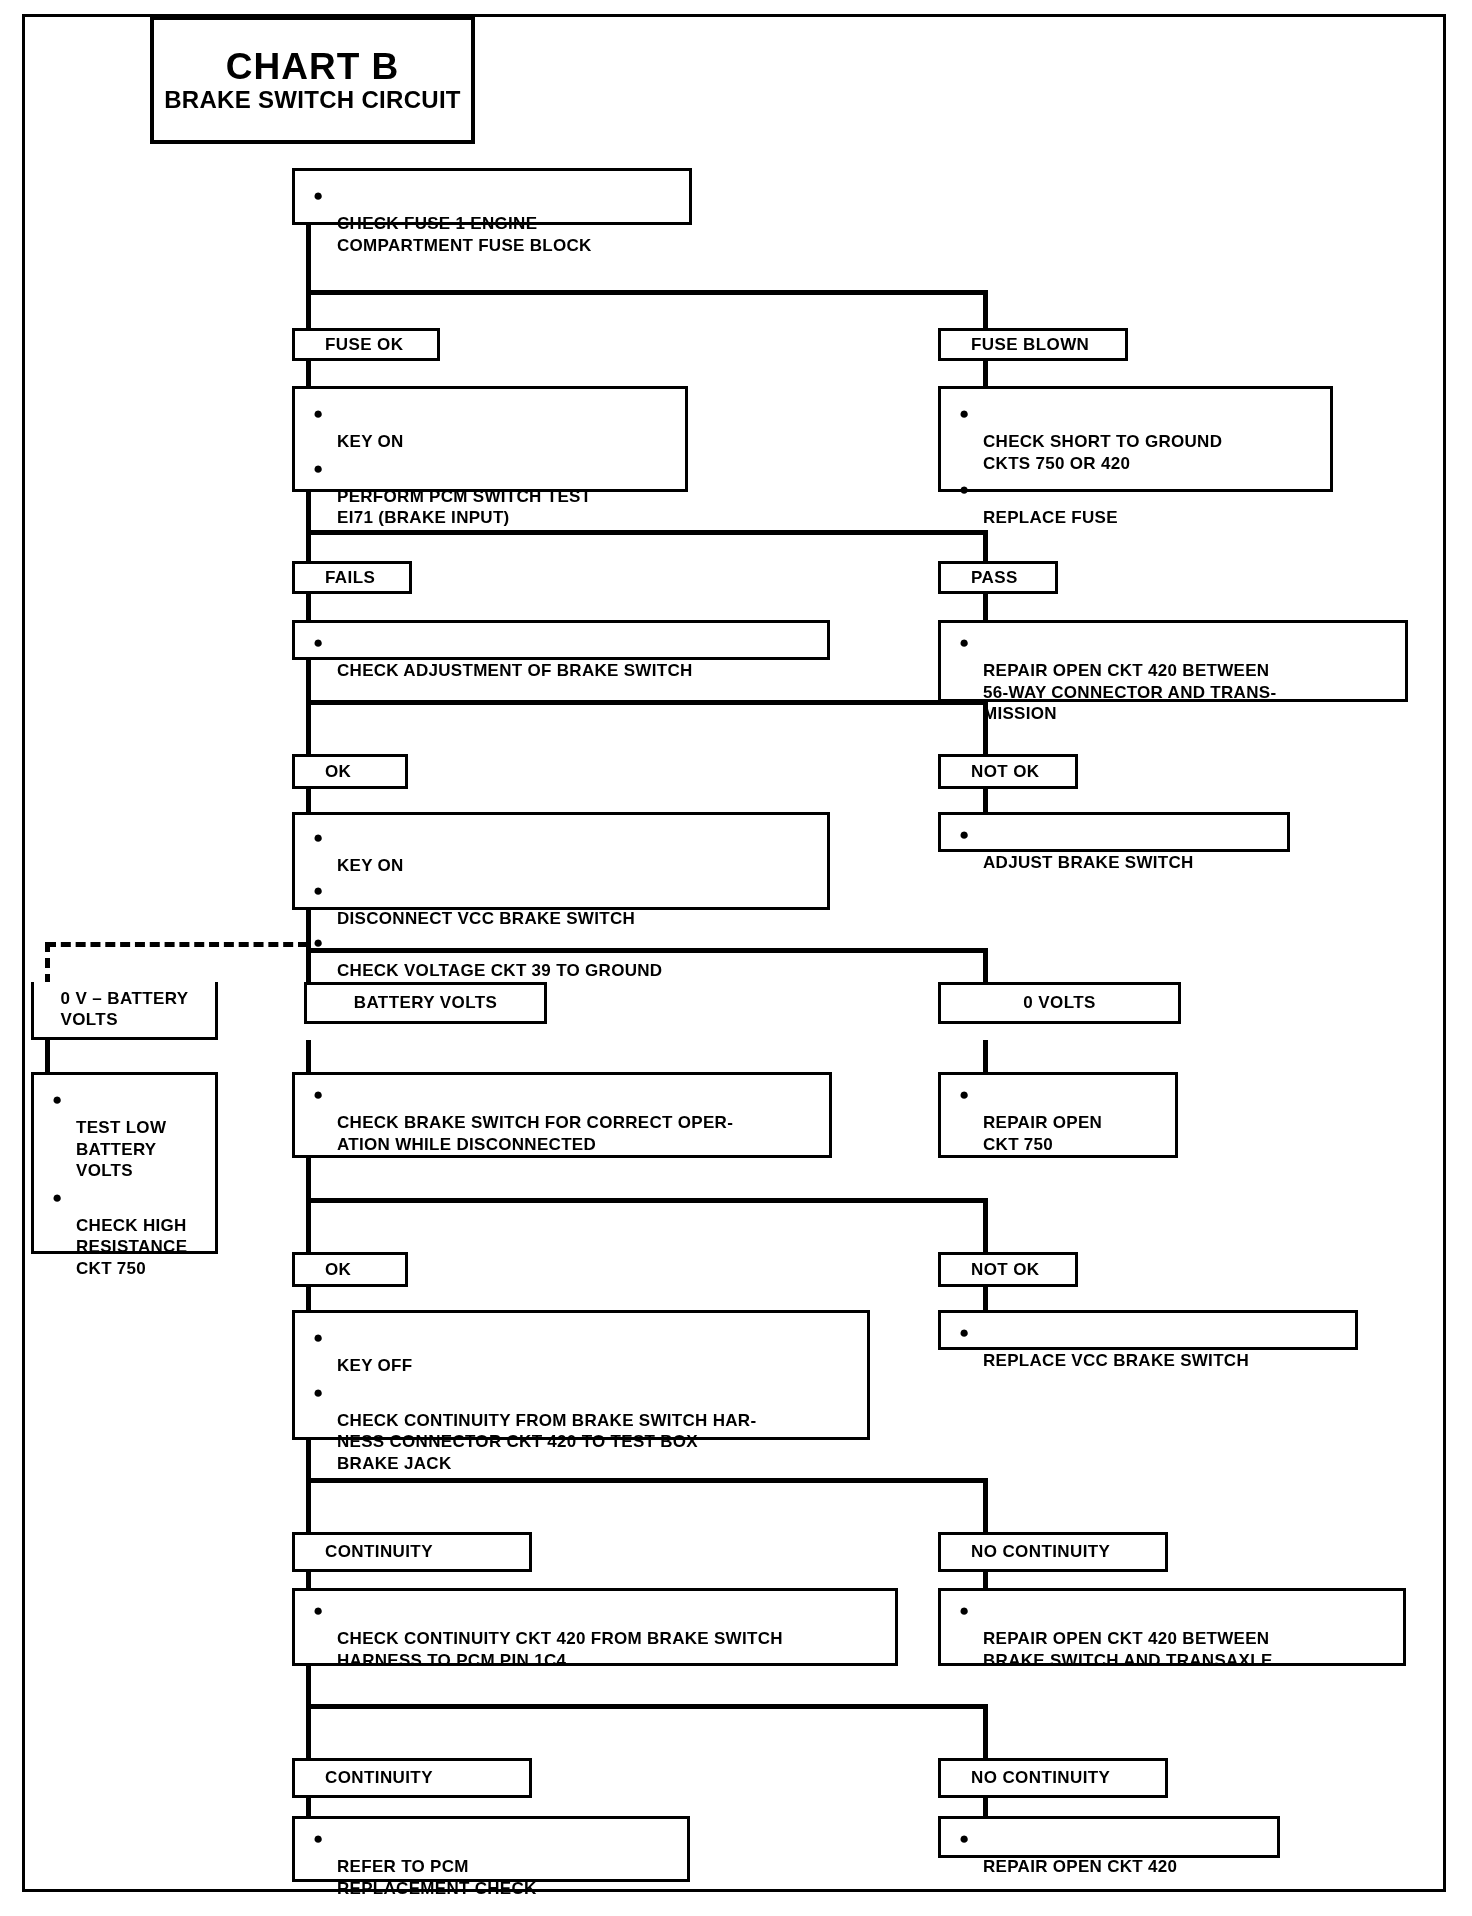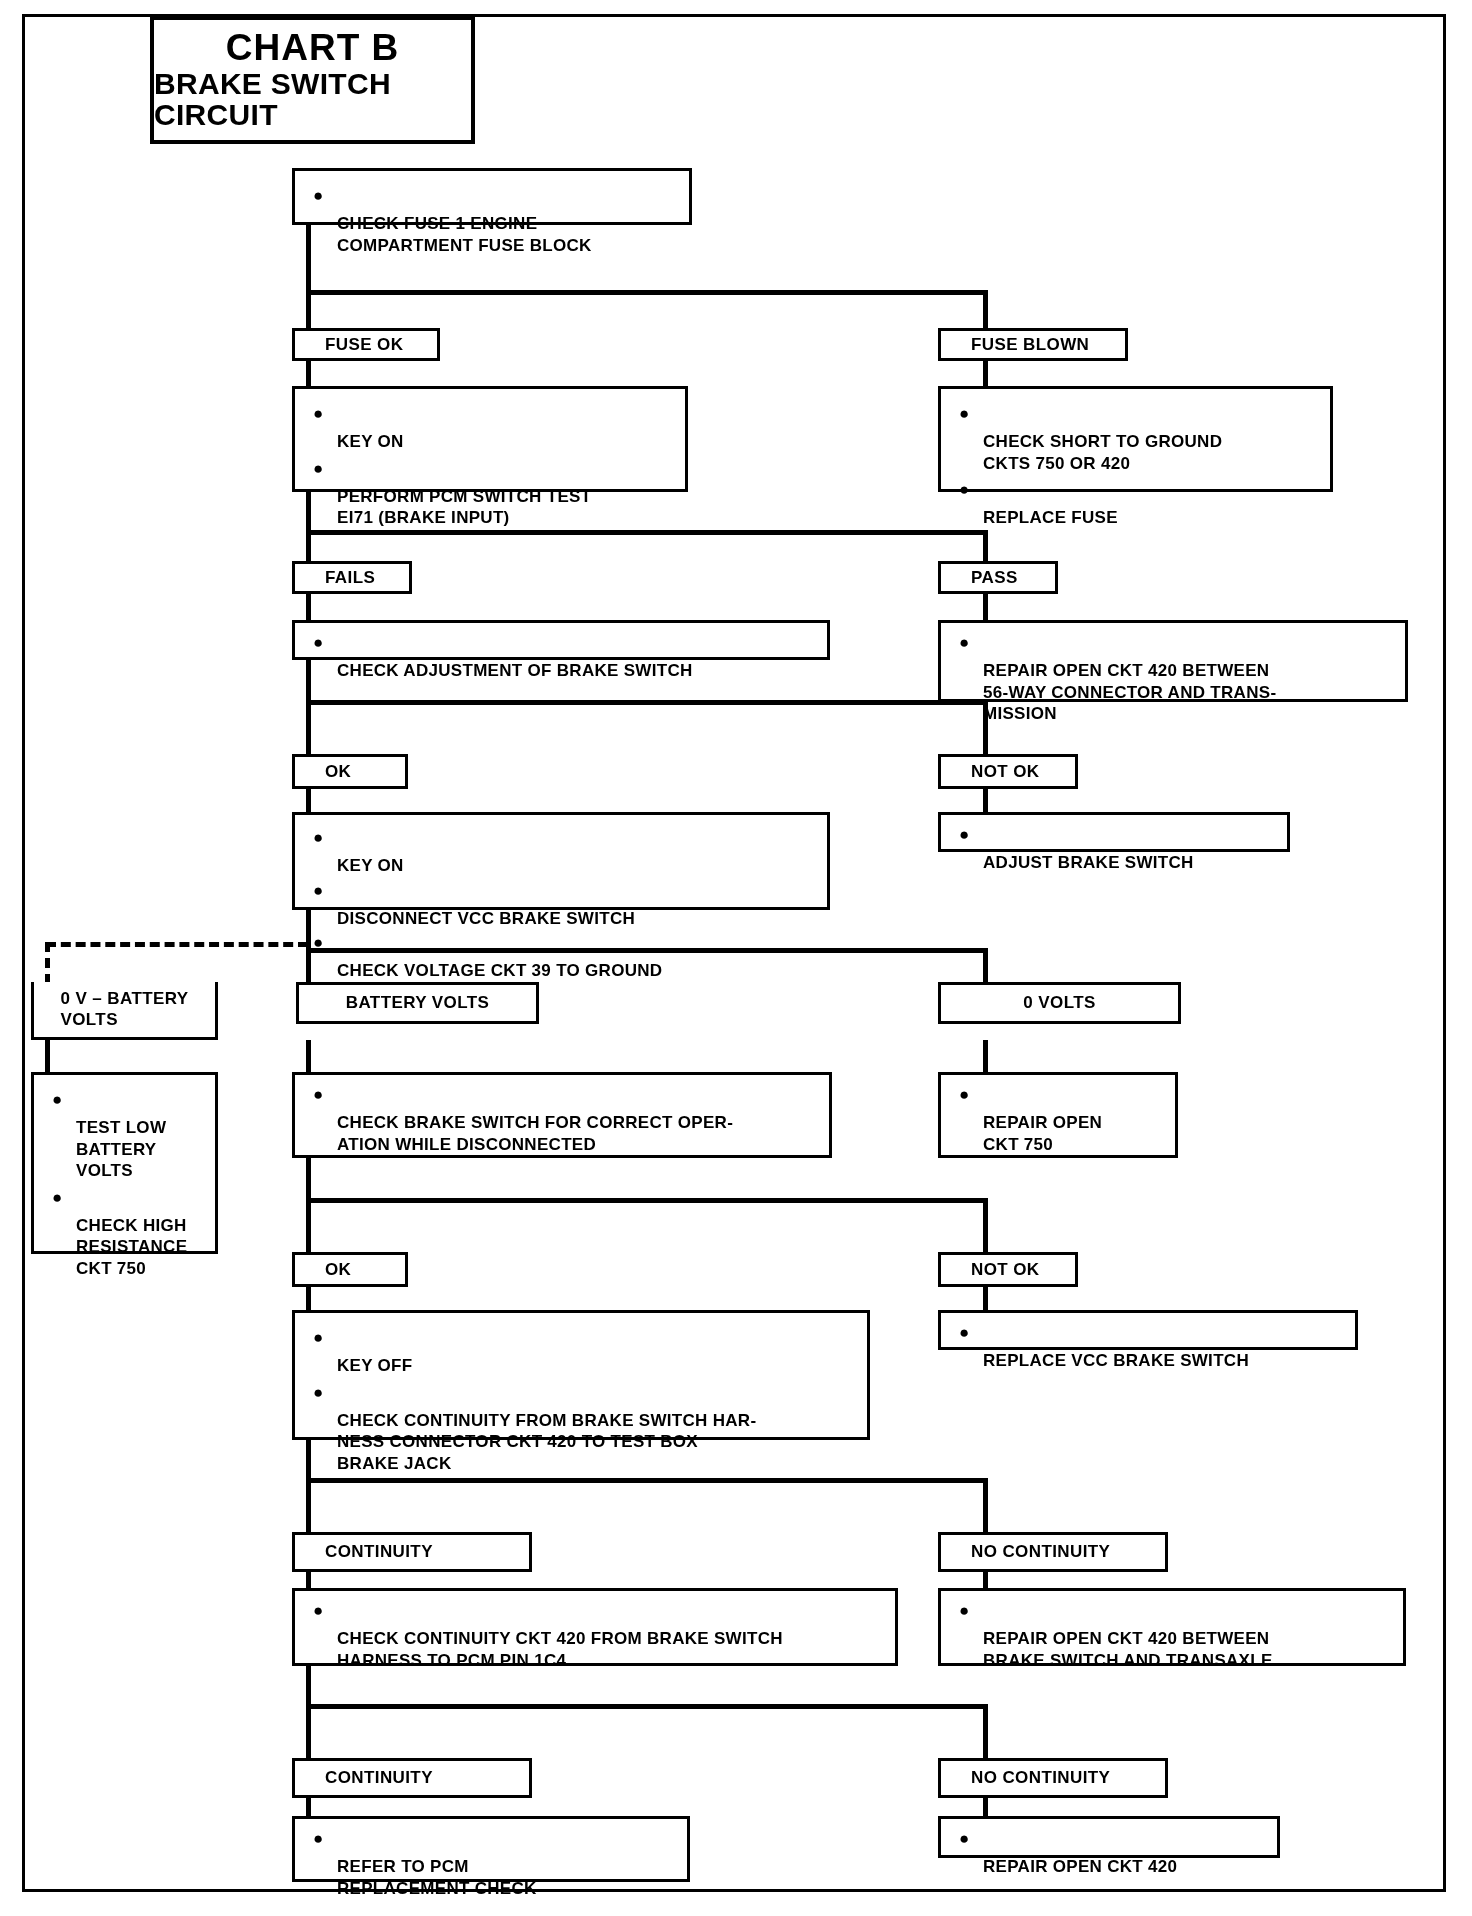--- a/index.html
+++ b/index.html
@@ -37,21 +37,21 @@
     justify-content:center;
   }
   #chart-title{
     font-size:37px;
     font-weight:bold;
     letter-spacing:1px;
     line-height:1.05;
     margin-bottom:0;
   }
   #chart-subtitle{
-    font-size:30px;
+    font-size:24px;
     font-weight:bold;
     letter-spacing:0.3px;
     line-height:1.05;
   }
 
   
   .box{
     position:absolute;
     border:3px solid #000;
     background:#fff;
@@ -279,21 +279,21 @@
     <div class="bullet-row" style="margin:0;">
       <span class="bullet">●</span>
       <span class="bullet-text">ADJUST BRAKE SWITCH</span>
     </div>
   </div>
 
   <div class="box label-box center dashed-box" style="left:31px; top:982px; width:187px; height:58px; text-align:left; line-height:1.2; white-space:pre-line;">
     <span>0 V – BATTERY
 VOLTS</span>
   </div>
-  <div class="box label-box center" style="left:296px; top:982px; width:243px; height:42px;">
+  <div class="box label-box center" style="left:304px; top:982px; width:243px; height:42px;">
     <span>BATTERY VOLTS</span>
   </div>
   <div class="box label-box center" style="left:938px; top:982px; width:243px; height:42px;">
     <span>0 VOLTS</span>
   </div>
 
   <div class="box action-box" style="left:31px; top:1072px; width:187px; height:182px;">
     <div class="bullet-row">
       <span class="bullet">●</span>
       <span class="bullet-text">TEST LOW

